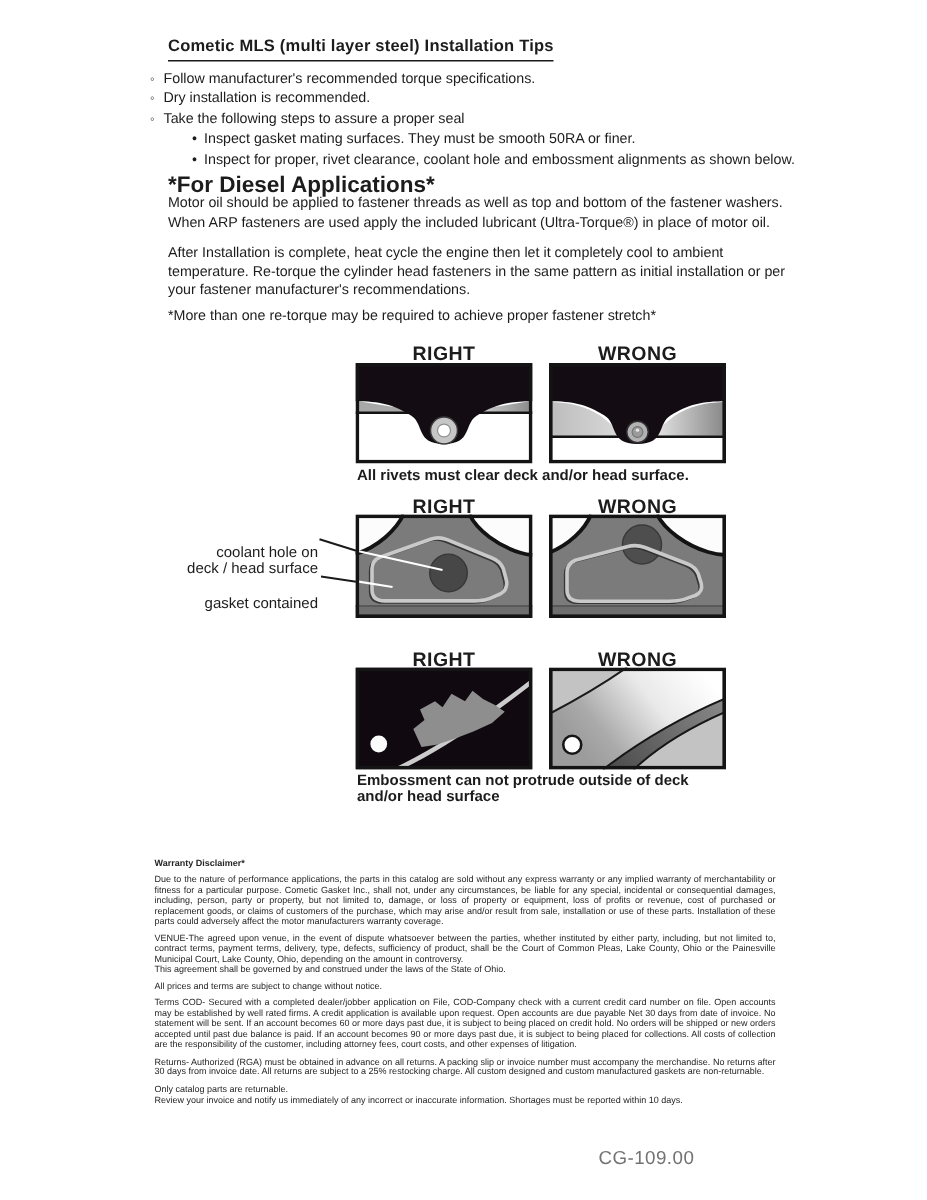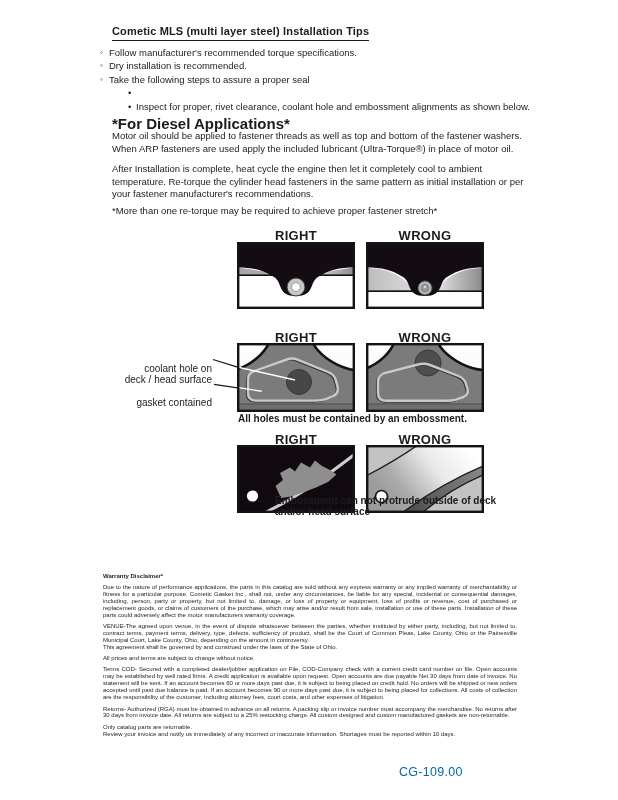--- a/index.html
+++ b/index.html
@@ -19,21 +19,21 @@
   .box{position:absolute;width:118px;}
   .box svg{display:block;}
   .cap{position:absolute;left:238px;font-size:10px;font-weight:bold;line-height:11px;}
   .slabel{position:absolute;left:106px;width:106px;text-align:right;font-size:10px;
           line-height:11.3px;white-space:pre-line;margin-top:20px;}
   .overlay{position:absolute;left:110px;top:228px;pointer-events:none;}
   .disclaimer{position:absolute;left:103px;top:573px;width:414px;font-size:6px;
               line-height:6.9px;color:#252525;text-align:justify;}
   .disclaimer .dh{font-weight:bold;margin-bottom:4px;text-align:left;}
   .disclaimer .dp{margin-bottom:4.5px;white-space:pre-line;}
-  .pagenum{position:absolute;left:399px;top:765px;font-size:12.5px;letter-spacing:.3px;color:#0369a1;}
+  .pagenum{position:absolute;left:399px;top:765px;font-size:12.5px;letter-spacing:.3px;color:#737373;}
 </style>
 </head>
 <body>
 
 <div class="page">
 
   <div class="title">Cometic MLS (multi layer steel) Installation Tips</div>
 
   <div class="bullets">
     <div class="b-row">
@@ -43,20 +43,21 @@
     <div class="b-row">
       <span class="mk">◦</span>
       <span>Dry installation is recommended.</span>
     </div>
     <div class="b-row">
       <span class="mk">◦</span>
       <span>Take the following steps to assure a proper seal</span>
     </div>
     <div class="b-row sub">
       <span class="mk">•</span>
+      <span>Inspect gasket mating surfaces.  They must be smooth 50RA or finer.</span>
     </div>
     <div class="b-row sub">
       <span class="mk">•</span>
       <span>Inspect for proper, rivet clearance, coolant hole and embossment alignments as shown below.</span>
     </div>
   </div>
 
   <div class="diesel-h">*For Diesel Applications*</div>
   <div class="para p1">Motor oil should be applied to fastener threads as well as top and bottom of the fastener washers. When ARP fasteners are used apply the included lubricant (Ultra-Torque®) in place of motor oil.</div>
   <div class="para p2">After Installation is complete, heat cycle the engine then let it completely cool to ambient temperature. Re-torque the cylinder head fasteners in the same pattern as initial installation or per your fastener manufacturer's recommendations.</div>
@@ -99,20 +100,21 @@
       <path d="M2,26 C14,26.5 24,28.5 34,35 C39,38.5 44,43 48,48.5 L2,48.5 Z" fill="url(#gw2l)"></path>
       <path d="M116,26 C104,26.5 94,28.5 84,35 C79,38.5 74,43 70,48.5 L116,48.5 Z" fill="url(#gw2r)"></path>
       <rect x="0" y="48.3" width="118" height="1.7" fill="#131313"></rect>
       <path d="M0,0 H118 V25.5 C102,25.5 93,27.5 81,35 C72,40.5 78,54 59,54 C40,54 46,40.5 37,35 C25,27.5 16,25.5 0,25.5 Z" fill="#130d13"></path>
       <circle cx="59" cy="46" r="7.2" fill="#b2b2b2" stroke="#2c2c2c" stroke-width="1"></circle>
       <circle cx="59" cy="46" r="3.6" fill="#9b9b9b" stroke="#6f6f6f" stroke-width="0.7"></circle>
       <circle cx="59" cy="44.8" r="1.1" fill="#e8e8e8"></circle>
       <rect x="1.2" y="1.2" width="115.6" height="64.6" fill="none" stroke="#141414" stroke-width="2.4"></rect>
     </svg>
   </div>
+  <div class="cap" style="top:312px;">All rivets must clear deck and/or head surface.</div>
 
   <div class="lbl" style="left:237px;top:330px;">RIGHT</div>
   <div class="lbl" style="left:366px;top:330px;">WRONG</div>
 
   <div class="slabel" style="top:343px;">coolant hole on
 deck / head surface</div>
   <div class="slabel" style="top:377px;">gasket contained</div>
 
   <div class="box" style="left:237px;top:343px;height:69px;">
     <svg width="118" height="69" viewBox="0 0 118 69">
@@ -139,21 +141,20 @@
       <path d="M0,0 H28 C24,10 13,20.5 0,25.5 Z" fill="#fcfcfc"></path>
       <path d="M28,0 C24,10 13,20.5 0,25.5" stroke="#131313" stroke-width="2.6" fill="none"></path>
       <path d="M118,0 H72 C77,10 91,20.5 106,25 C110,26.2 114,26.8 118,27 Z" fill="#fcfcfc"></path>
       <path d="M72,0 C77,10 91,20.5 106,25 C110,26.2 114,26.8 118,27" stroke="#131313" stroke-width="2.6" fill="none"></path>
       <circle cx="62" cy="20" r="13" fill="#4e4e4e" stroke="#3a3a3a" stroke-width="1"></circle>
       <path d="M12,50 L12,38.5 Q12,33 17.5,30.5 L52,21.5 Q58,19.8 64,22 L92.5,33 Q97.5,35 99.5,39.5 L101.5,46 Q102.8,51.5 97.5,54 L90,56.6 Q86,57.8 80,57.8 L20.5,57.8 Q12,57.8 12,50 Z" transform="translate(-1.3,1.1)" stroke="#303030" stroke-width="1.6" fill="none" opacity="0.9"></path>
       <path d="M12,50 L12,38.5 Q12,33 17.5,30.5 L52,21.5 Q58,19.8 64,22 L92.5,33 Q97.5,35 99.5,39.5 L101.5,46 Q102.8,51.5 97.5,54 L90,56.6 Q86,57.8 80,57.8 L20.5,57.8 Q12,57.8 12,50 Z" stroke="#c9c9c9" stroke-width="2.4" fill="none" stroke-linejoin="round"></path>
       <rect x="1.2" y="1.2" width="115.6" height="66.6" fill="none" stroke="#141414" stroke-width="2.4"></rect>
     </svg>
   </div>
-  <div class="cap" style="top:413px;">All holes must be contained by an embossment.</div>
 
   <div class="lbl" style="left:237px;top:432px;">RIGHT</div>
   <div class="lbl" style="left:366px;top:432px;">WRONG</div>
 
   <div class="box" style="left:237px;top:445px;height:68px;">
     <svg width="118" height="68" viewBox="0 0 118 68">
       <rect width="118" height="68" fill="#100a10"></rect>
       <path d="M27,68 Q64,51 118,9" stroke="#cccccc" stroke-width="3" fill="none"></path>
       <path d="M44,53 L38.5,41 L46,35 L43,28 L53,22.5 L58,26.5 L64,17.5 L73,22.5 L78,15.5 L85,21 L93,25 L99.5,29.5 L91,37 L79,42.5 L66,47.5 L54,51.5 Z" fill="#8e8e8e"></path>
       <circle cx="15.5" cy="51" r="5.6" fill="#fbfbfb"></circle>
@@ -177,21 +178,21 @@
       <rect width="118" height="68" fill="#c3c3c3"></rect>
       <path d="M52,0 H118 V20.5 Q74,39 36,68 H0 V31 Q29,16 52,0 Z" fill="url(#gband)"></path>
       <path d="M0,31 Q29,16 52,0" stroke="#1a1a1a" stroke-width="1.4" fill="none"></path>
       <path d="M36,68 Q74,39 118,20.5 V29.5 Q80,46 56.5,68 Z" fill="url(#gstrip)"></path>
       <path d="M36,68 Q74,39 118,20.5" stroke="#161616" stroke-width="1.3" fill="none"></path>
       <path d="M56.5,68 Q80,46 118,29.5" stroke="#161616" stroke-width="1.3" fill="none"></path>
       <circle cx="15.5" cy="51.5" r="6" fill="#ffffff" stroke="#161616" stroke-width="1.7"></circle>
       <rect x="1.2" y="1.2" width="115.6" height="65.6" fill="none" stroke="#141414" stroke-width="2.4"></rect>
     </svg>
   </div>
-  <div class="cap" style="top:495px;width:248px;margin-left:37px;">Embossment can not protrude outside of deck and/or head surface</div>
+  <div class="cap" style="top:515px;width:248px;">Embossment can not protrude outside of deck and/or head surface</div>
 
   <svg class="overlay" width="410" height="320" viewBox="0 0 410 320">
     <path d="M103,131.5 L127.5,139.2" stroke="#1b1b1b" stroke-width="1.3" fill="none"></path>
     <path d="M104,156.3 L127.5,159.8" stroke="#1b1b1b" stroke-width="1.3" fill="none"></path>
   </svg>
 
   <div class="disclaimer">
     <div class="dh">Warranty Disclaimer*</div>
     <div class="dp">Due to the nature of performance applications, the parts in this catalog are sold without any express warranty or any implied warranty of merchantability or fitness for a particular purpose.  Cometic Gasket Inc., shall not, under any circumstances, be liable for any special, incidental or consequential damages, including, person, party or property, but not limited to, damage, or loss of property or equipment, loss of profits or revenue, cost of purchased or replacement goods, or claims of customers of the purchase, which may arise and/or result from sale, installation or use of these parts.  Installation of these parts could adversely affect the motor manufacturers warranty coverage.</div>
     <div class="dp">VENUE-The agreed upon venue, in the event of dispute whatsoever between the parties, whether instituted by either party, including, but not limited to, contract terms, payment terms, delivery, type, defects, sufficiency of product, shall be the Court of Common Pleas, Lake County, Ohio or the Painesville Municipal Court, Lake County, Ohio, depending on the amount in controversy.

